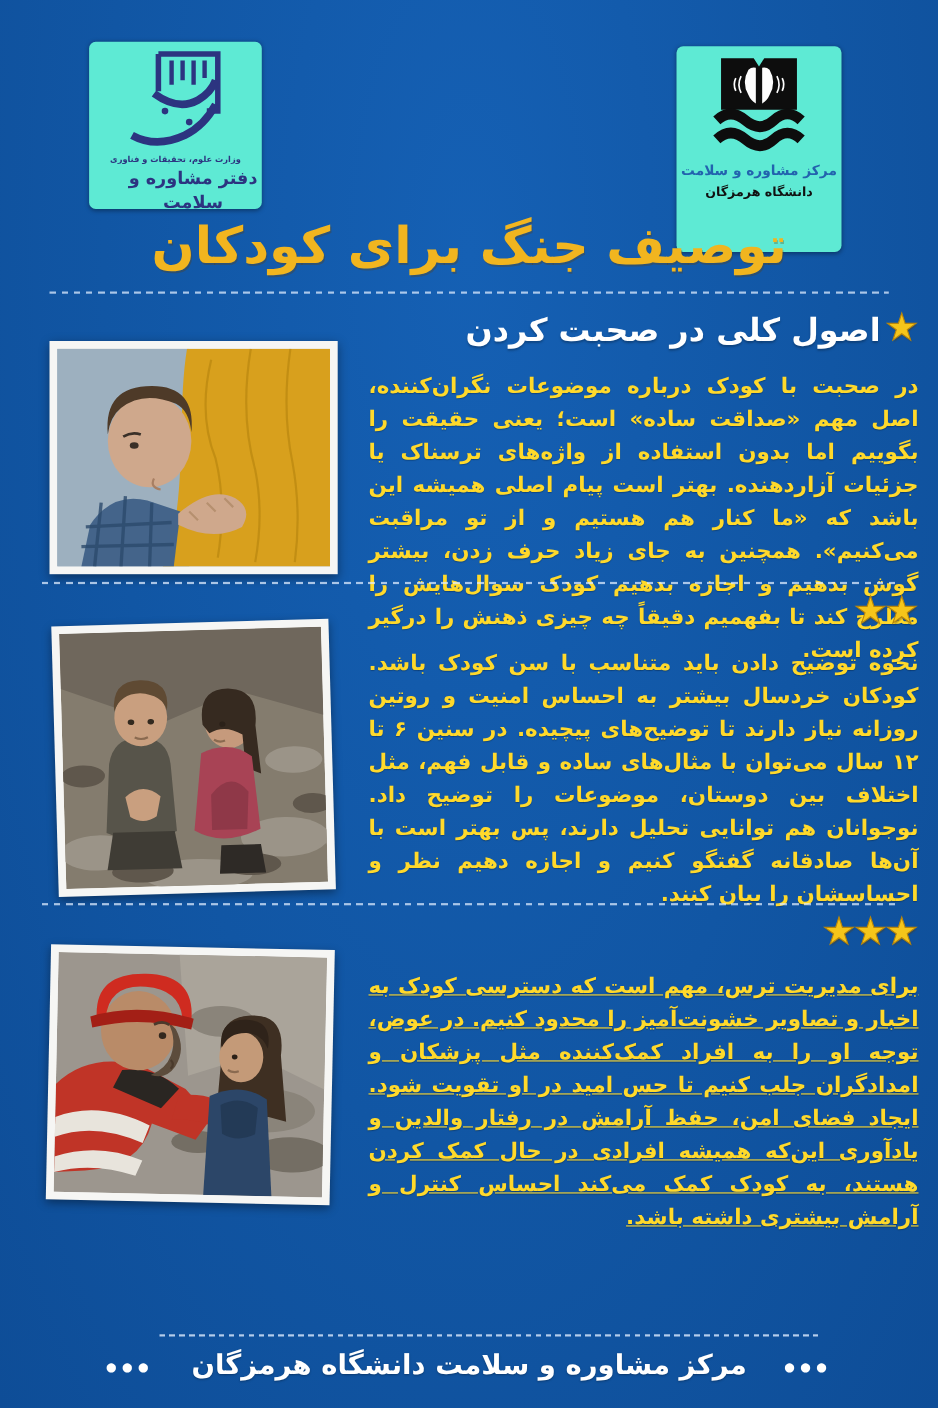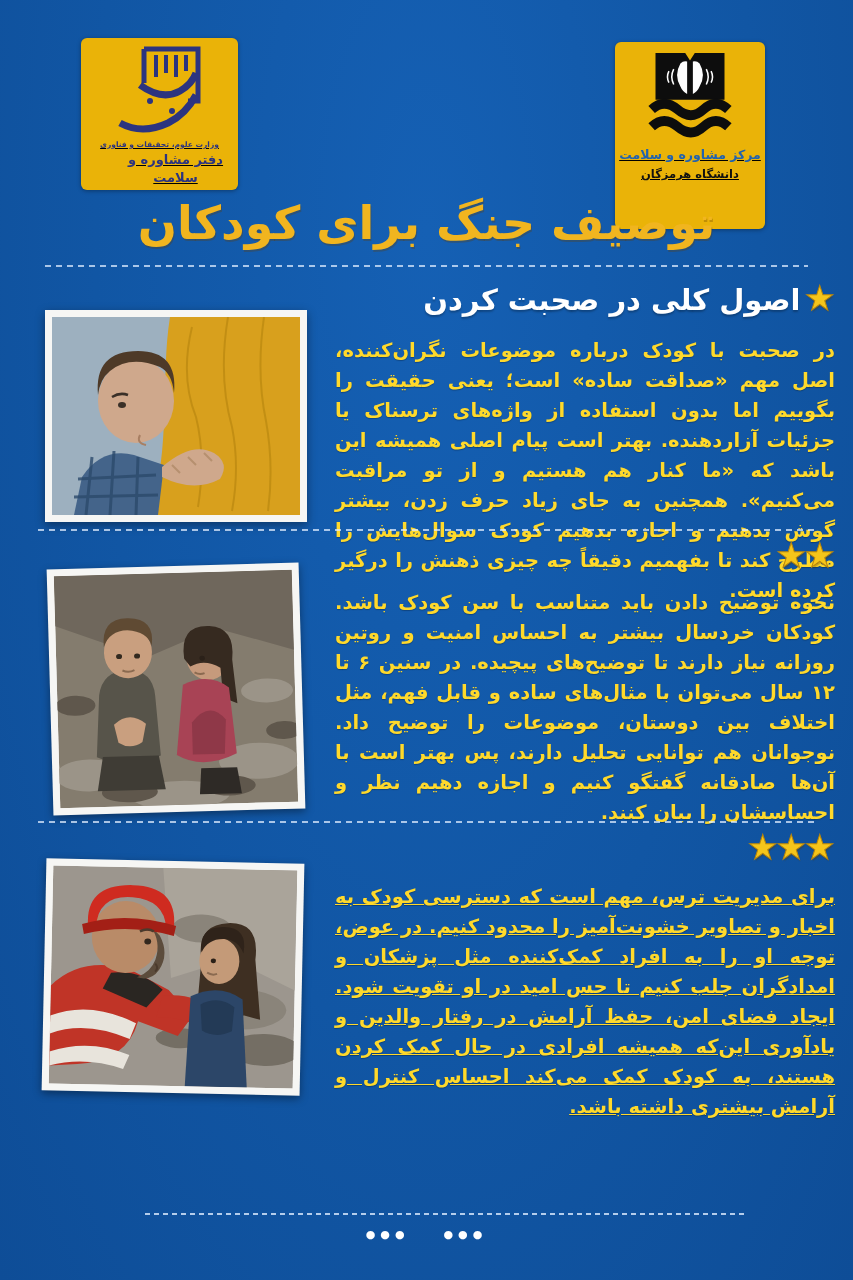--- a/index.html
+++ b/index.html
@@ -5,29 +5,29 @@
   * { margin:0; padding:0; box-sizing:border-box; }
   html,body { width:853px; height:1280px; }
   body {
     position:relative;
     background:#1156a4;
     background:radial-gradient(ellipse at 50% 18%, #1560b4 0%, #1156a4 55%, #0e4d97 100%);
     font-family:"DejaVu Sans", sans-serif;
     overflow:hidden;
   }
   
-  .logo-box { position:absolute; background:#eab308; border-radius:6px; box-shadow:0 1px 4px rgba(0,0,0,.35);text-decoration:underline; }
+  .logo-box { position:absolute; background:#5eead4; border-radius:6px; box-shadow:0 1px 4px rgba(0,0,0,.35); }
   .logo-left { left:auto; right:88px; top:42px; width:150px; height:187px; padding-top:6px; text-align:center; }
   .logo-left svg { display:block; margin:2px auto 4px; }
   .logo-left .l1 { color:#2263ae; font-weight:bold; font-size:12.5px; line-height:1.5; }
   .logo-left .l2 { color:#111; font-weight:bold; font-size:11.5px; line-height:1.6; }
   .logo-right { right:auto; left:81px; top:38px; width:157px; height:152px; text-align:center; padding-top:5px; }
   .logo-right svg { display:block; margin:0 auto; }
   .logo-right .r1 { color:#2c3480; font-size:7.5px; font-weight:bold; line-height:1.6; }
-  .logo-right .r2 { color:#2c3480; font-size:13px; font-weight:bold; line-height:1.4;margin-left:32px; }
+  .logo-right .r2 { color:#2c3480; font-size:16px; font-weight:bold; line-height:1.4;margin-left:32px; }
   
   .poster-title {
     position:absolute; top:196px; left:0; right:0;
     text-align:center; color:#f1b51f; font-size:46px; font-weight:bold;
     letter-spacing:-1px;
     text-shadow:1px 2px 0 rgba(100,60,0,.30);
   }
   
   .divider { position:absolute; height:2px;
     background-image:repeating-linear-gradient(90deg, rgba(222,236,255,.75) 0 6px, rgba(222,236,255,0) 6px 11px); }
@@ -243,16 +243,17 @@
     <path d="M150,136 q18,-10 34,2 l-2,24 q-16,8 -30,0 z" fill="#233a56"></path>
   </svg>
 </figure>
 
 <p class="sec-body b3pos">برای مدیریت ترس، مهم است که دسترسی کودک به اخبار و تصاویر خشونت‌آمیز را محدود کنیم. در عوض، توجه او را به افراد کمک‌کننده مثل پزشکان و امدادگران جلب کنیم تا حس امید در او تقویت شود. ایجاد فضای امن، حفظ آرامش در رفتار والدین و یادآوری این‌که همیشه افرادی در حال کمک کردن هستند، به کودک کمک می‌کند احساس کنترل و آرامش بیشتری داشته باشد.</p>
 
 <div class="divider div-foot"></div>
 
 <div class="footer-line">
   <span class="dots">●●●</span>
+  <span class="ftext">مرکز مشاوره و سلامت دانشگاه هرمزگان</span>
   <span class="dots">●●●</span>
 </div>
 
 <div class="credit">طراح : محمدرضا دولتی</div>
 
 </body></html>

